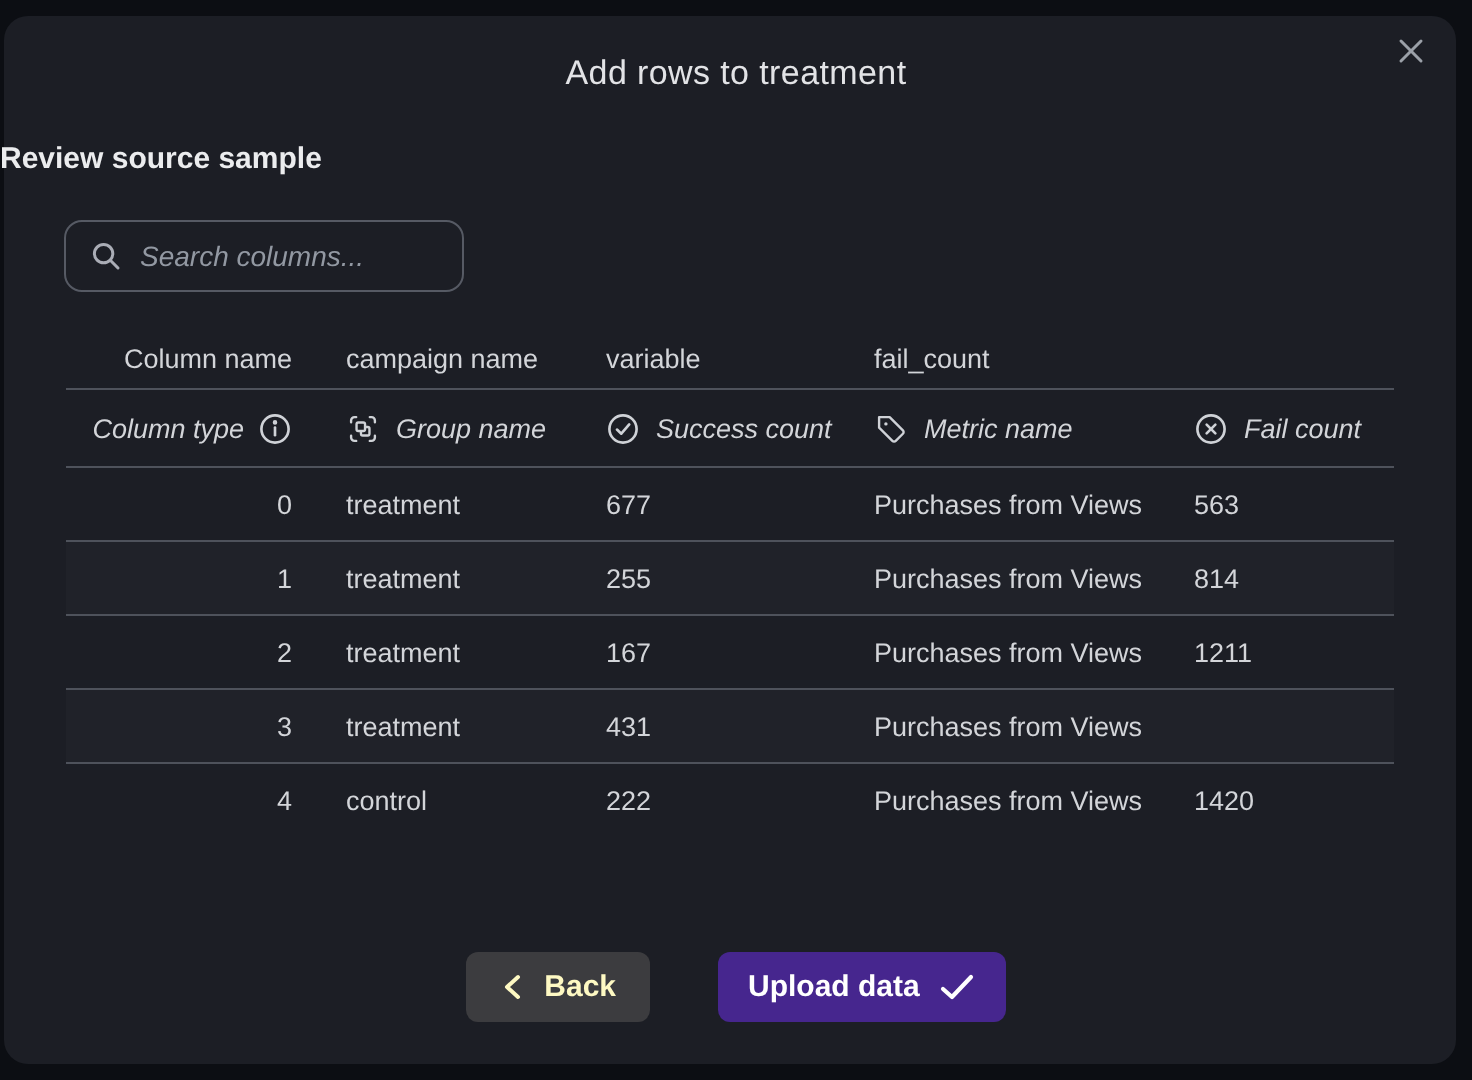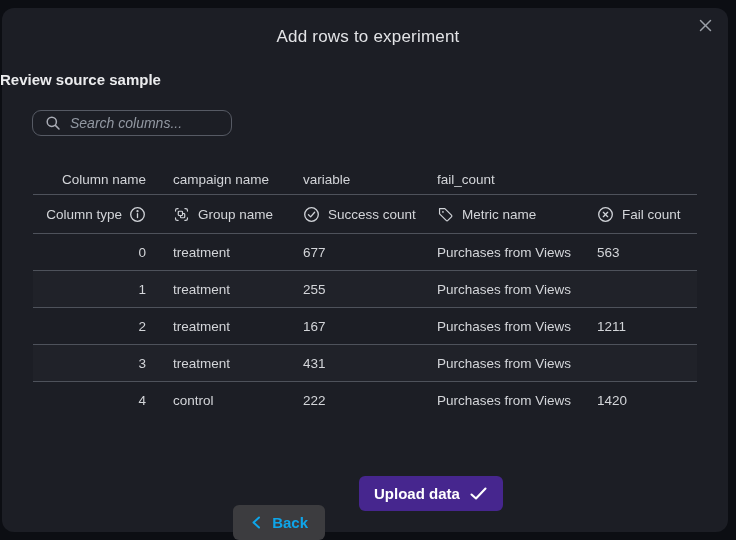--- a/index.html
+++ b/index.html
@@ -16,66 +16,66 @@
   body{font-family:"Liberation Sans", sans-serif;background:var(--page-bg);}
   .page{position:relative;width:736px;height:540px;background:var(--page-bg);}
   .modal{position:absolute;left:2px;top:8px;right:8px;bottom:8px;
          background:var(--modal-bg);border-radius:12px;}
   .close-btn{position:absolute;top:16px;right:22px;width:18px;height:18px;
          color:#9ba0a8;cursor:pointer;display:flex;align-items:center;justify-content:center;}
   .title{position:absolute;top:27px;left:0;width:100%;text-align:center;
          font-size:17px;font-weight:400;color:#e2e3e6;letter-spacing:.2px;}
   .subtitle{position:absolute;top:71px;left:0;width:100%;text-align:left;
          font-size:15px;font-weight:700;color:#ebecee;}
-  .search{position:absolute;left:32px;top:110px;width:200px;height:26px;
+  .search{position:absolute;left:32px;top:110px;width:200px;height:36px;
          border:1px solid #565a64;border-radius:9px;display:flex;align-items:center;
          padding:0 12px;gap:9px;background:transparent;}
   .search svg{flex:none;color:#aaadb6;}
   .search input{flex:1;min-width:0;background:transparent;border:none;outline:none;
          font-family:"Liberation Sans", sans-serif;font-style:italic;
          font-size:14px;color:#c9ccd2;}
   .search input::placeholder{color:var(--text-dim);font-style:italic;}
 
   .table{position:absolute;left:33px;top:164px;width:664px;font-size:13.5px;color:var(--text);}
   .trow{display:grid;grid-template-columns:128px 130px 134px 160px 112px;align-items:center;}
   .trow + .trow{border-top:1px solid var(--divider);}
   .trow.head{height:30px;}
-  .trow.typerow{height:39px;}
+  .trow.typerow{height:39px;font-style:italic;}
   .trow.datarow{height:37px;}
   .trow.alt{background:rgba(255,255,255,0.018);}
   .cell{padding-left:12px;white-space:nowrap;overflow:hidden;}
   .cell.first{padding-left:0;padding-right:15px;text-align:right;}
   .typecell{display:flex;align-items:center;gap:8px;padding-left:12px;}
   .typecell svg{flex:none;color:#cfd2d7;}
   .typelabelcell{display:flex;align-items:center;justify-content:flex-end;gap:7px;padding-right:15px;}
   .typelabelcell svg{flex:none;color:#cfd2d7;}
 
   .footer{position:absolute;left:0;top:476px;width:100%;display:flex;
           justify-content:center;gap:16px;}
   .btn{height:35px;border:none;border-radius:6px;display:flex;align-items:center;
        gap:9px;font-family:"Liberation Sans", sans-serif;font-size:15px;font-weight:700;
        cursor:pointer;padding:0 17px;}
-  .btn-back{background:var(--back-bg);color:#0ea5e9;margin-top:29px;}
+  .btn-back{background:var(--back-bg);color:#fef9c3;}
   .btn-upload{background:var(--accent);color:#ffffff;padding:0 15px;margin-left:18px;}
   .btn svg{flex:none;}
 </style>
 </head>
 <body>
 
 <div class="page">
   <div class="modal"></div>
 
   <div class="close-btn">
     <svg width="15" height="15" viewBox="0 0 15 15" fill="none" stroke="currentColor" stroke-width="1.5" stroke-linecap="round">
       <line x1="2.5" y1="2.5" x2="12.5" y2="12.5"></line>
         <line x1="12.5" y1="2.5" x2="2.5" y2="12.5"></line>
     </svg>
   </div>
 
-  <div class="title">Add rows to experiment</div>
+  <div class="title">Add rows to treatment</div>
   <div class="subtitle">Review source sample</div>
 
   <div class="search">
     <svg width="16" height="16" viewBox="0 0 16 16" fill="none" stroke="currentColor" stroke-width="1.5" stroke-linecap="round">
       <circle cx="6.8" cy="6.8" r="4.6"></circle>
         <line x1="10.4" y1="10.4" x2="14" y2="14"></line>
     </svg>
     <input type="text" placeholder="Search columns..." style="">
   </div>
 
@@ -137,20 +137,21 @@
       <div class="cell">treatment</div>
       <div class="cell">677</div>
       <div class="cell">Purchases from Views</div>
       <div class="cell">563</div>
     </div>
     <div class="trow datarow alt">
       <div class="cell first">1</div>
       <div class="cell">treatment</div>
       <div class="cell">255</div>
       <div class="cell">Purchases from Views</div>
+      <div class="cell">814</div>
     </div>
     <div class="trow datarow">
       <div class="cell first">2</div>
       <div class="cell">treatment</div>
       <div class="cell">167</div>
       <div class="cell">Purchases from Views</div>
       <div class="cell">1211</div>
     </div>
     <div class="trow datarow alt">
       <div class="cell first">3</div>

